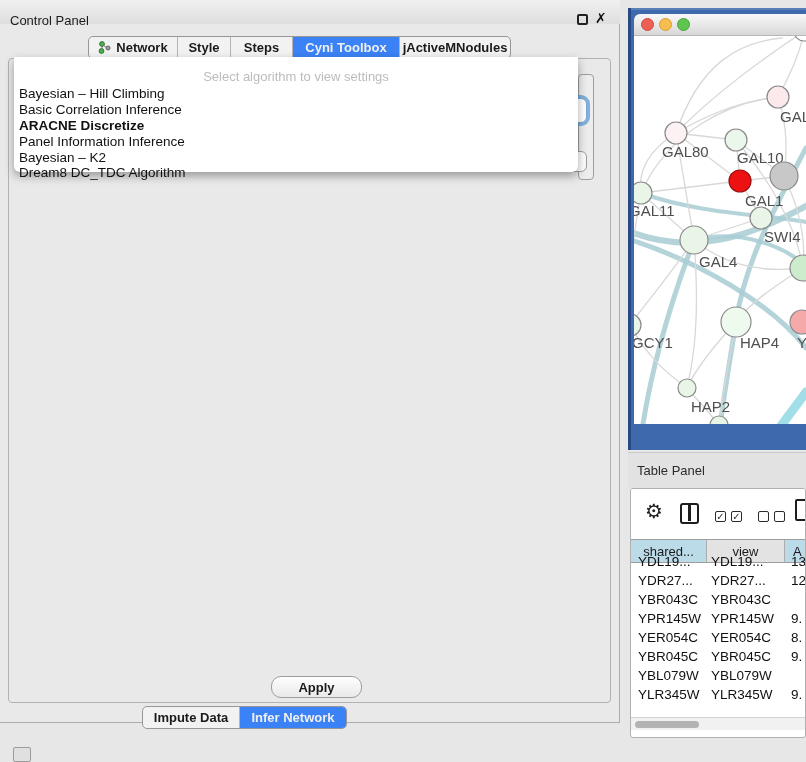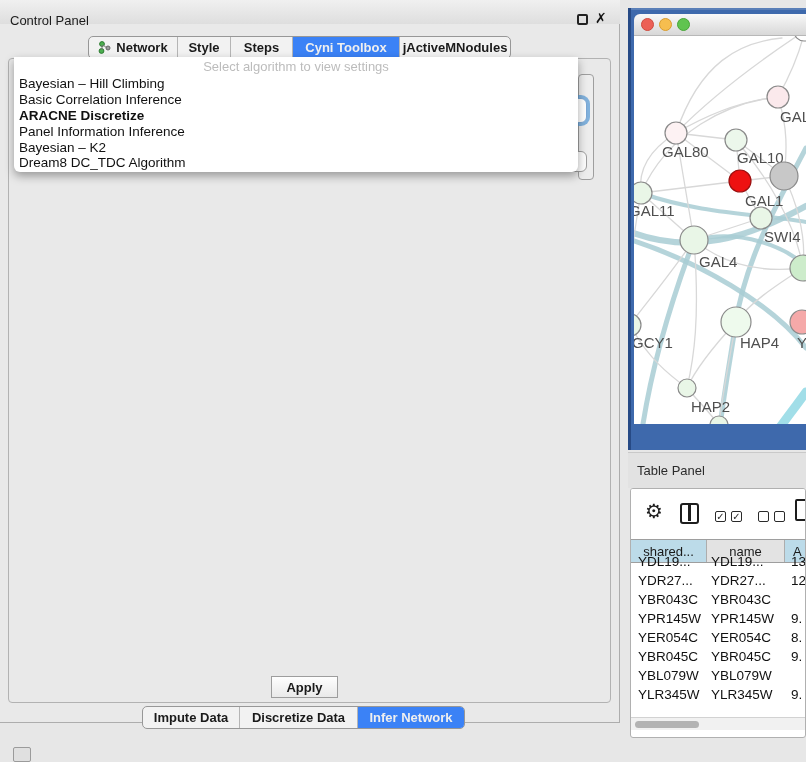--- a/index.html
+++ b/index.html
@@ -18,21 +18,21 @@
   .tab:first-child{border-left:none}
   .tab.sel{background:#3b82f6;color:#efefef}
   .net-glyph{display:inline-block;width:13px;height:13px}
   
   .content-frame{left:8px;top:58px;width:603px;height:645px;border:1px solid #b2b2b2;border-radius:4px;background:#e9e9e9;z-index:1}
   
   .frag-group{left:578px;top:74px;width:16px;height:106px;border:1px solid #9e9e9e;border-radius:4px;background:#ededed;z-index:2}
   .frag-combo{left:566px;top:98px;width:21px;height:25px;border-radius:6px;border:1px solid #7aa7d4;box-shadow:0 0 0 3px rgba(92,156,214,.75);background:#fff;z-index:2}
   .frag-field{left:560px;top:151px;width:27px;height:21px;border:1px solid #9e9e9e;border-radius:6px;background:#fdfdfd;z-index:2}
   
-  .popup{left:14px;top:57px;width:564px;height:115px;background:#fff;border-radius:0 0 6px 6px;box-shadow:0 4px 10px rgba(0,0,0,.35);z-index:10;padding-top:2px}
+  .popup{left:14px;top:57px;width:564px;height:115px;background:#fff;border-radius:0 0 6px 6px;box-shadow:0 4px 10px rgba(0,0,0,.35);z-index:10;padding-top:12px}
   .popup-hint{text-align:center;font-size:13px;color:#bcbcbc;height:17px}
   .popup-item{font-size:13.5px;color:#111;height:15.9px;line-height:15.9px;padding-left:5px;white-space:nowrap}
   .popup-item.bold{font-weight:bold}
   
   .group{border:1px solid #a6a6a6;background:transparent}
   .legend{position:absolute;top:-8px;left:8px;background:#e9e9e9;padding:0 4px;font-size:13px;white-space:nowrap}
   .g-settings{left:18px;top:192px;width:584px;height:476px}
   .g-algo{left:12px;top:26px;width:542px;height:172px}
   .g-thresh{left:12px;top:236px;width:544px;height:112px}
   .g-mithresh{left:10px;top:58px;width:522px;height:48px}
@@ -51,21 +51,21 @@
   .tri-right{display:inline-block;width:0;height:0;border-top:6px solid transparent;border-bottom:6px solid transparent;border-left:9px solid #111;vertical-align:-1px;margin-left:6px}
   .tri-down{display:inline-block;width:0;height:0;border-left:7px solid transparent;border-right:7px solid transparent;border-top:9px solid #111;vertical-align:-1px;margin-left:6px}
   .vscroll{left:566px;top:8px;width:13px;height:458px;background:#e3e3e3;border-radius:7px}
   .vscroll .thumb{position:absolute;left:1.5px;top:2px;width:10px;height:452px;background:#b2b2b2;border-radius:6px}
   .hscroll{left:2px;top:462px;width:578px;height:12px;background:#ededed;border:1px solid #d6d6d6;border-radius:6px}
   .hscroll .thumb{position:absolute;left:2px;top:1.5px;width:476px;height:7px;background:#b2b2b2;border-radius:4px}
   .attr-list{left:28px;top:38px;width:510px;height:66px;background:#fff;overflow:hidden}
   .attr-item{height:16.4px;line-height:16.4px;font-size:13px;color:#fff;padding-left:6px}
   .attr-scroll{left:524px;top:40px;width:11px;height:61px;background:#f0f0f0;border-radius:5px}
   .attr-scroll .thumb{position:absolute;left:1px;top:1px;width:9px;height:58px;background:#b4b4b4;border-radius:5px}
-  .apply-btn{left:271px;top:676px;width:67px;height:22px;border:1px solid #9d9d9d;border-radius:0;background:linear-gradient(#fefefe,#e9e9e9);font-size:13px;font-weight:600;color:#1a1a1a;display:flex;align-items:center;justify-content:center;z-index:3}
+  .apply-btn{left:271px;top:676px;width:91px;height:22px;border:1px solid #9d9d9d;border-radius:10px;background:linear-gradient(#fefefe,#e9e9e9);font-size:13px;font-weight:600;color:#1a1a1a;display:flex;align-items:center;justify-content:center;z-index:3}
   .bottom-tabs{left:142px;top:706px;height:23px;display:flex;border:1px solid #979797;border-radius:5px;background:#f2f2f2;z-index:6;overflow:hidden}
   
   .net-frame{left:628px;top:8px;width:178px;height:442px;background:#3e69ac;border-left:3px solid #274a85;box-shadow:inset 0 2px 0 rgba(255,255,255,.15)}
   .net-titlebar{left:634px;top:14px;width:172px;height:22px;background:linear-gradient(#f8f8f8,#d8d8d8);border-bottom:1px solid #b8b8b8;border-top-left-radius:6px}
   .light{width:13px;height:13px;border-radius:50%;position:absolute;top:4px}
   .net-canvas{left:634px;top:36px;width:172px;height:388px;background:#fff;overflow:hidden}
   .net-canvas svg{position:absolute;left:0;top:0}
   
   .tp-titlebar{left:628px;top:452px;width:178px;height:36px;background:#e2e2e2;border-top:1px solid #c9c9c9}
   .tp-title{left:637px;top:463px;font-size:13px;color:#2b2b2b}
@@ -216,23 +216,20 @@
   <div class="abs hscroll">
       <div class="thumb"></div>
     </div>
 </div>
 
 <div class="abs apply-btn">Apply</div>
 
 <div class="abs bottom-tabs">
   <div class="tab" style="width:96px">
       <span>Impute Data</span>
-    </div>
-  <div class="tab" style="width:118px">
-      <span>Discretize Data</span>
     </div>
   <div class="tab sel" style="width:107px">
       <span>Infer Network</span>
     </div>
 </div>
 
 <div class="abs net-frame"></div>
 <div class="abs net-titlebar">
   <span class="light" style="left:7px;background:#ec6056;border:1px solid #ce4a3e"></span>
   <span class="light" style="left:25px;background:#f6be4f;border:1px solid #d89c2e"></span>
@@ -313,21 +310,21 @@
     <span class="gear">⚙</span>
     <span class="cols-icon"></span>
     <span class="cb" style="left:84px">✓</span>
     <span class="cb" style="left:100px">✓</span>
     <span class="cb" style="left:127px"></span>
     <span class="cb" style="left:143px"></span>
     <span class="doc-icon"></span>
   </div>
   <div class="tp-head">
     <div class="th" style="width:76px;background:#bcdbe9">shared...</div>
-    <div class="th" style="width:78px;background:#e3e3e3">name</div>
+    <div class="th" style="width:78px;background:#e3e3e3">view</div>
     <div class="th" style="flex:1;background:#bcdbe9;border-right:none;justify-content:flex-start;padding-left:8px">A</div>
   </div>
   <div class="tp-rows">
       <div class="trow">
         <div class="c1">YDL19...</div>
         <div class="c2">YDL19...</div>
         <div class="c3">13</div>
       </div>
       <div class="trow">
         <div class="c1">YDR27...</div>

